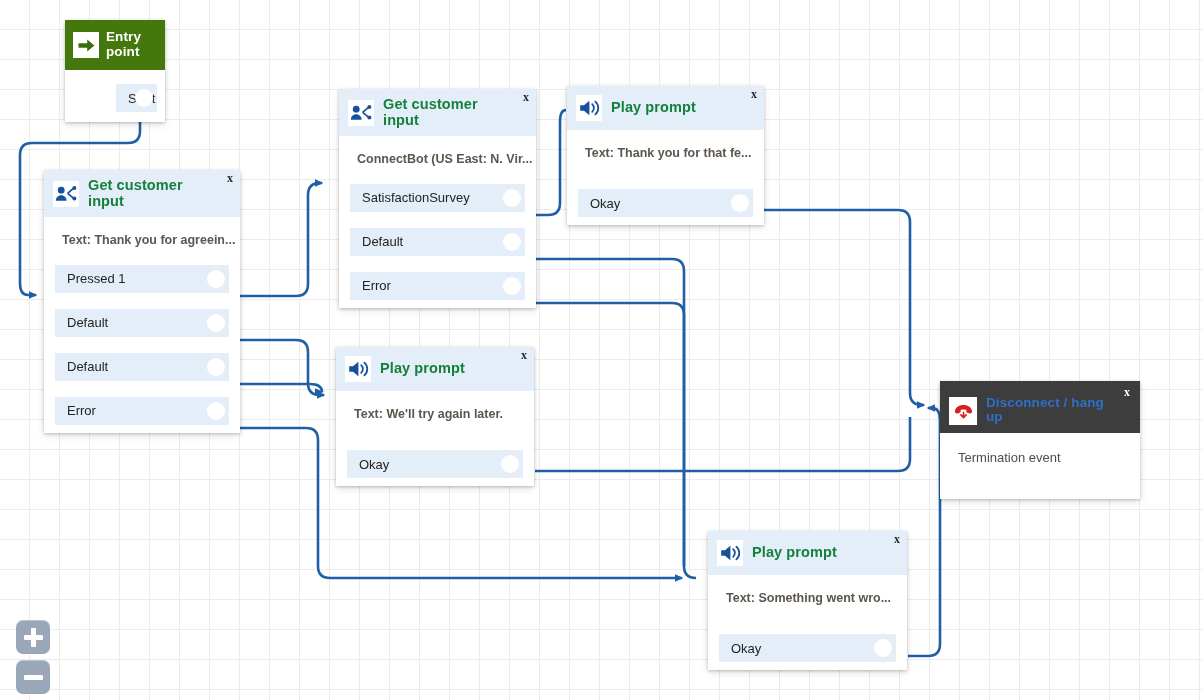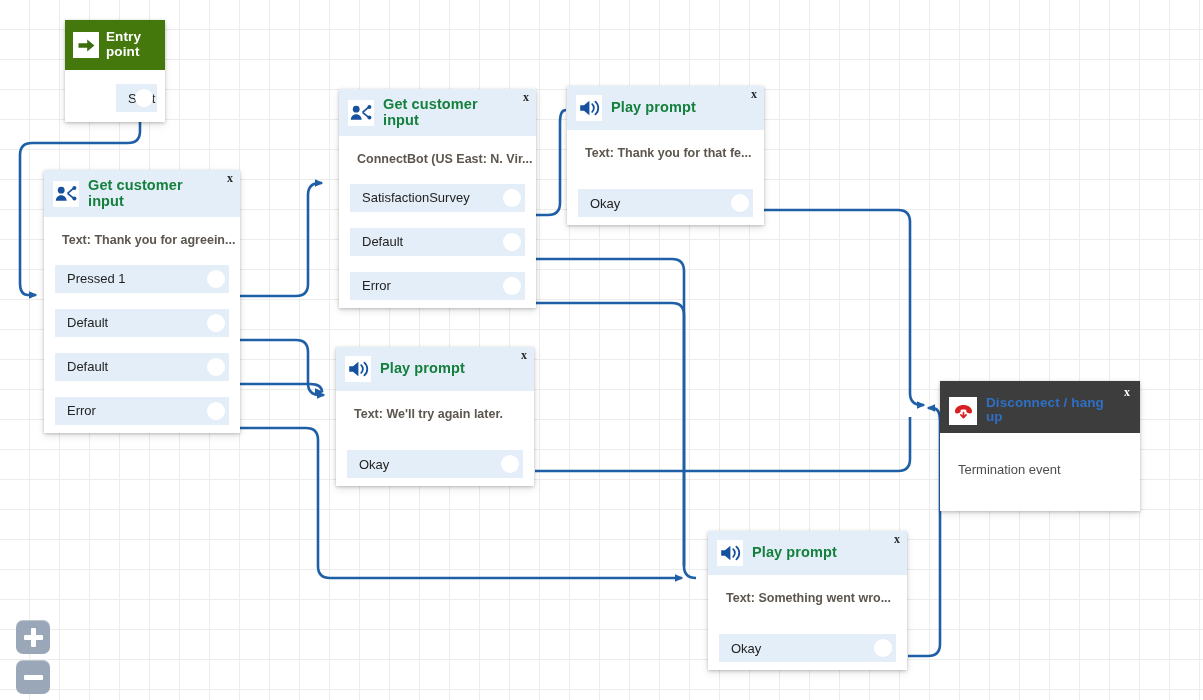--- a/index.html
+++ b/index.html
@@ -396,21 +396,21 @@
                    C19.0 11.0 17.9 11.9 16.7 11.5 L14.4 10.8 C13.6 10.5 13.2 9.8 13.3 9.0
                    L13.4 7.9 C12.5 7.6 11.5 7.45 10.5 7.45 C9.5 7.45 8.5 7.6 7.6 7.9
                    L7.7 9.0 C7.8 9.8 7.4 10.5 6.6 10.8 L4.3 11.5 C3.1 11.9 2.0 11.0 2.0 9.6 Z" fill="#d92020"></path>
           <path d="M10.5 10.6 V15.0 M7.9 12.9 L10.5 15.6 L13.1 12.9" stroke="#d92020" stroke-width="1.7" fill="none" stroke-linecap="round" stroke-linejoin="round"></path>
         </svg>
       </span>
       <span class="hdr-title" style="max-width:118px;">Disconnect / hang up</span>
       <span class="close-x" style="color:#ffffff; top:5px; right:10px;">x</span>
     </div>
     <div class="node-body" style="padding-top:14px; padding-bottom:32px;">
-      <div class="node-subtitle plain" style="font-size:13px;margin-top:12px;">Termination event</div>
+      <div class="node-subtitle plain" style="font-size:13px;">Termination event</div>
     </div>
   </div>
 
   <div class="zoom-controls">
     <div class="zoom-btn">
       <span class="zoom-btn-inner">
         <span class="bar-h"></span>
         <span class="bar-v"></span>
       </span>
     </div>

